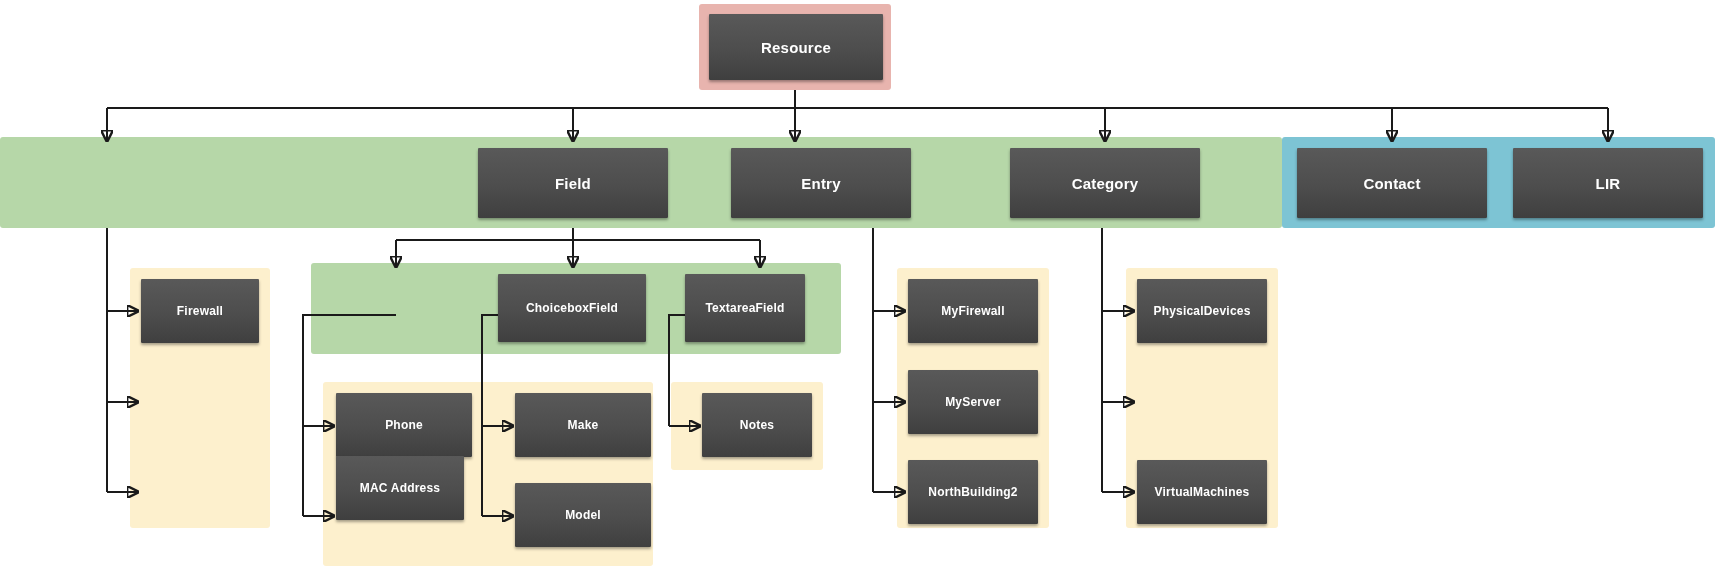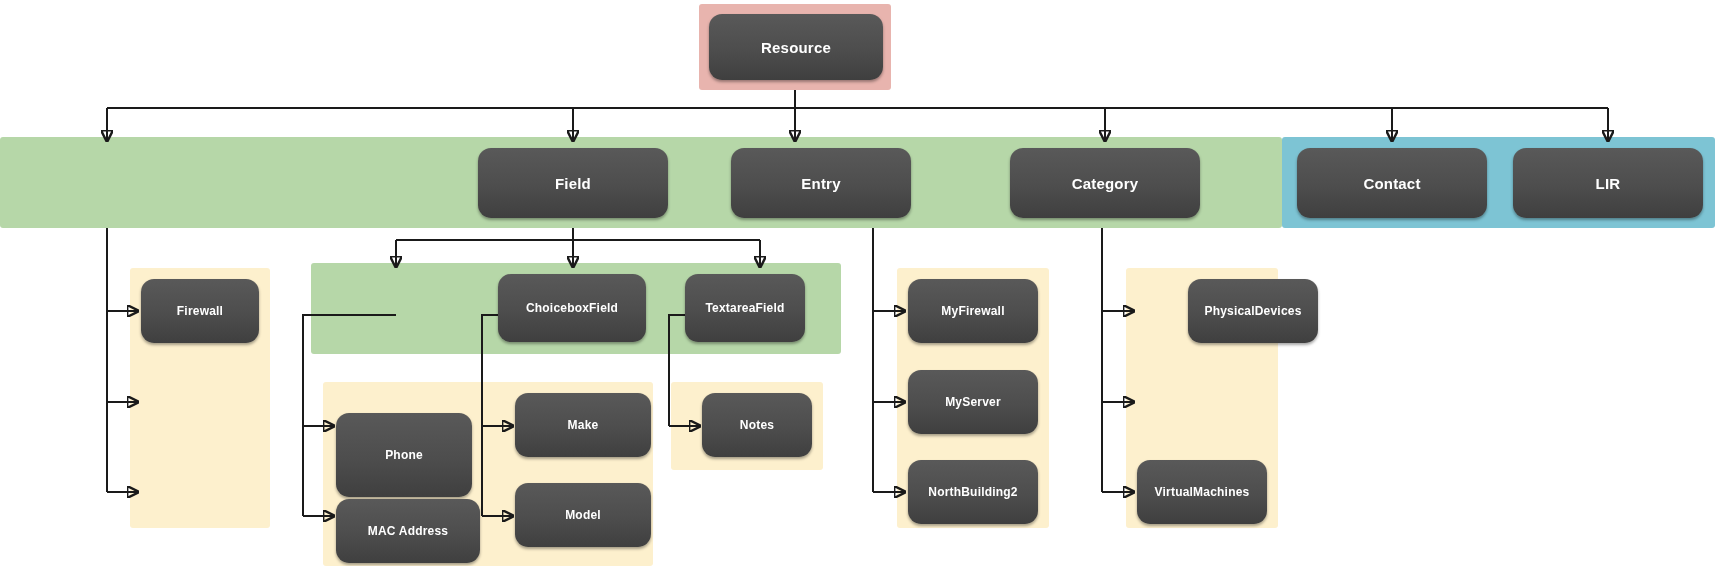--- a/index.html
+++ b/index.html
@@ -19,21 +19,21 @@
     position: absolute;
     border-radius: 3px;
   }
   .band.green  { background: #b6d7a8; }
   .band.blue   { background: #7dc4d4; }
   .band.pink   { background: #e8b4ae; }
   .band.cream  { background: #fdf0cd; }
 
   .node {
     position: absolute;
-    border-radius: 13px;
+    border-radius: 1px;
     background: linear-gradient(180deg, #595959 0%, #4d4d4d 55%, #3f3f3f 100%);
     box-shadow: 0 2px 3px rgba(0,0,0,0.35);
     color: #ffffff;
     display: flex;
     align-items: center;
     justify-content: center;
     text-align: center;
     font-weight: bold;
     letter-spacing: 0.2px;
     box-sizing: border-box;
@@ -124,28 +124,28 @@
   <div class="node big" style="left:731px;  top:148px; width:180px; height:70px;">Entry</div>
   <div class="node big" style="left:1010px; top:148px; width:190px; height:70px;">Category</div>
   <div class="node big" style="left:1297px; top:148px; width:190px; height:70px;">Contact</div>
   <div class="node big" style="left:1513px; top:148px; width:190px; height:70px;">LIR</div>
 
   <div class="node mid" style="left:141px; top:279px; width:118px; height:64px;">Firewall</div>
 
   <div class="node mid" style="left:498px; top:274px; width:148px; height:68px;">ChoiceboxField</div>
   <div class="node mid" style="left:685px; top:274px; width:120px; height:68px;">TextareaField</div>
 
-  <div class="node mid" style="left:336px; top:393px; width:136px; height:84px;margin-top:20px;">Phone</div>
-  <div class="node mid" style="left:336px; top:499px; width:144px; height:64px;text-align:right;">MAC Address</div>
+  <div class="node mid" style="left:336px; top:393px; width:136px; height:64px;">Phone</div>
+  <div class="node mid" style="left:336px; top:456px; width:128px; height:64px;text-align:right;">MAC Address</div>
 
   <div class="node mid" style="left:515px; top:393px; width:136px; height:64px;">Make</div>
   <div class="node mid" style="left:515px; top:483px; width:136px; height:64px;">Model</div>
 
   <div class="node mid" style="left:702px; top:393px; width:110px; height:64px;">Notes</div>
 
   <div class="node mid" style="left:908px; top:279px; width:130px; height:64px;">MyFirewall</div>
   <div class="node mid" style="left:908px; top:370px; width:130px; height:64px;">MyServer</div>
   <div class="node mid" style="left:908px; top:460px; width:130px; height:64px;">NorthBuilding2</div>
 
-  <div class="node mid" style="left:1188px; top:279px; width:130px; height:64px;">PhysicalDevices</div>
+  <div class="node mid" style="left:1137px; top:279px; width:130px; height:64px;">PhysicalDevices</div>
   <div class="node mid" style="left:1137px; top:460px; width:130px; height:64px;">VirtualMachines</div>
 
 </div>
 
 </body></html>

